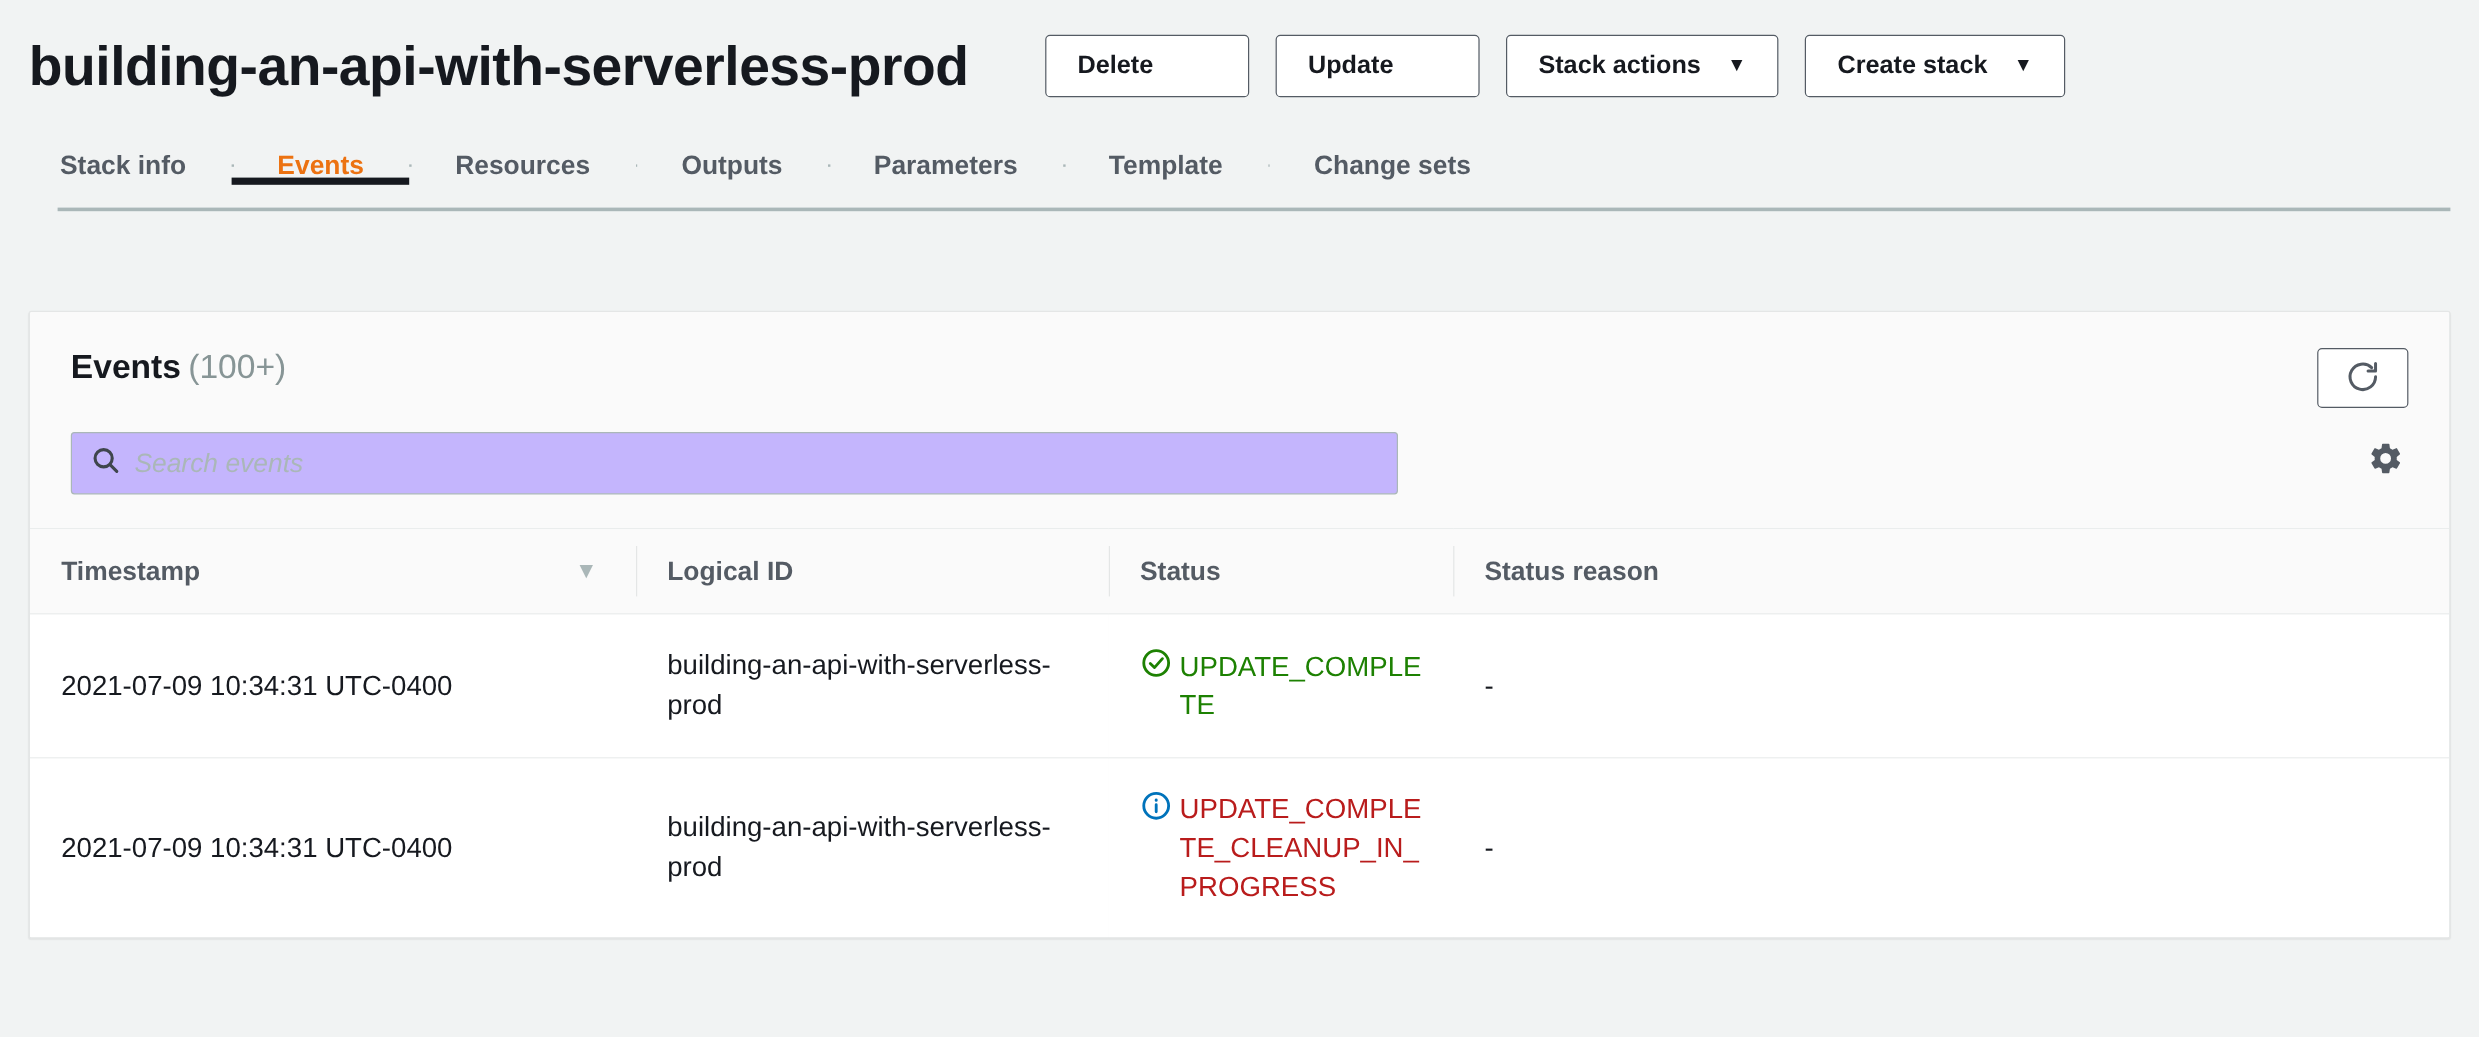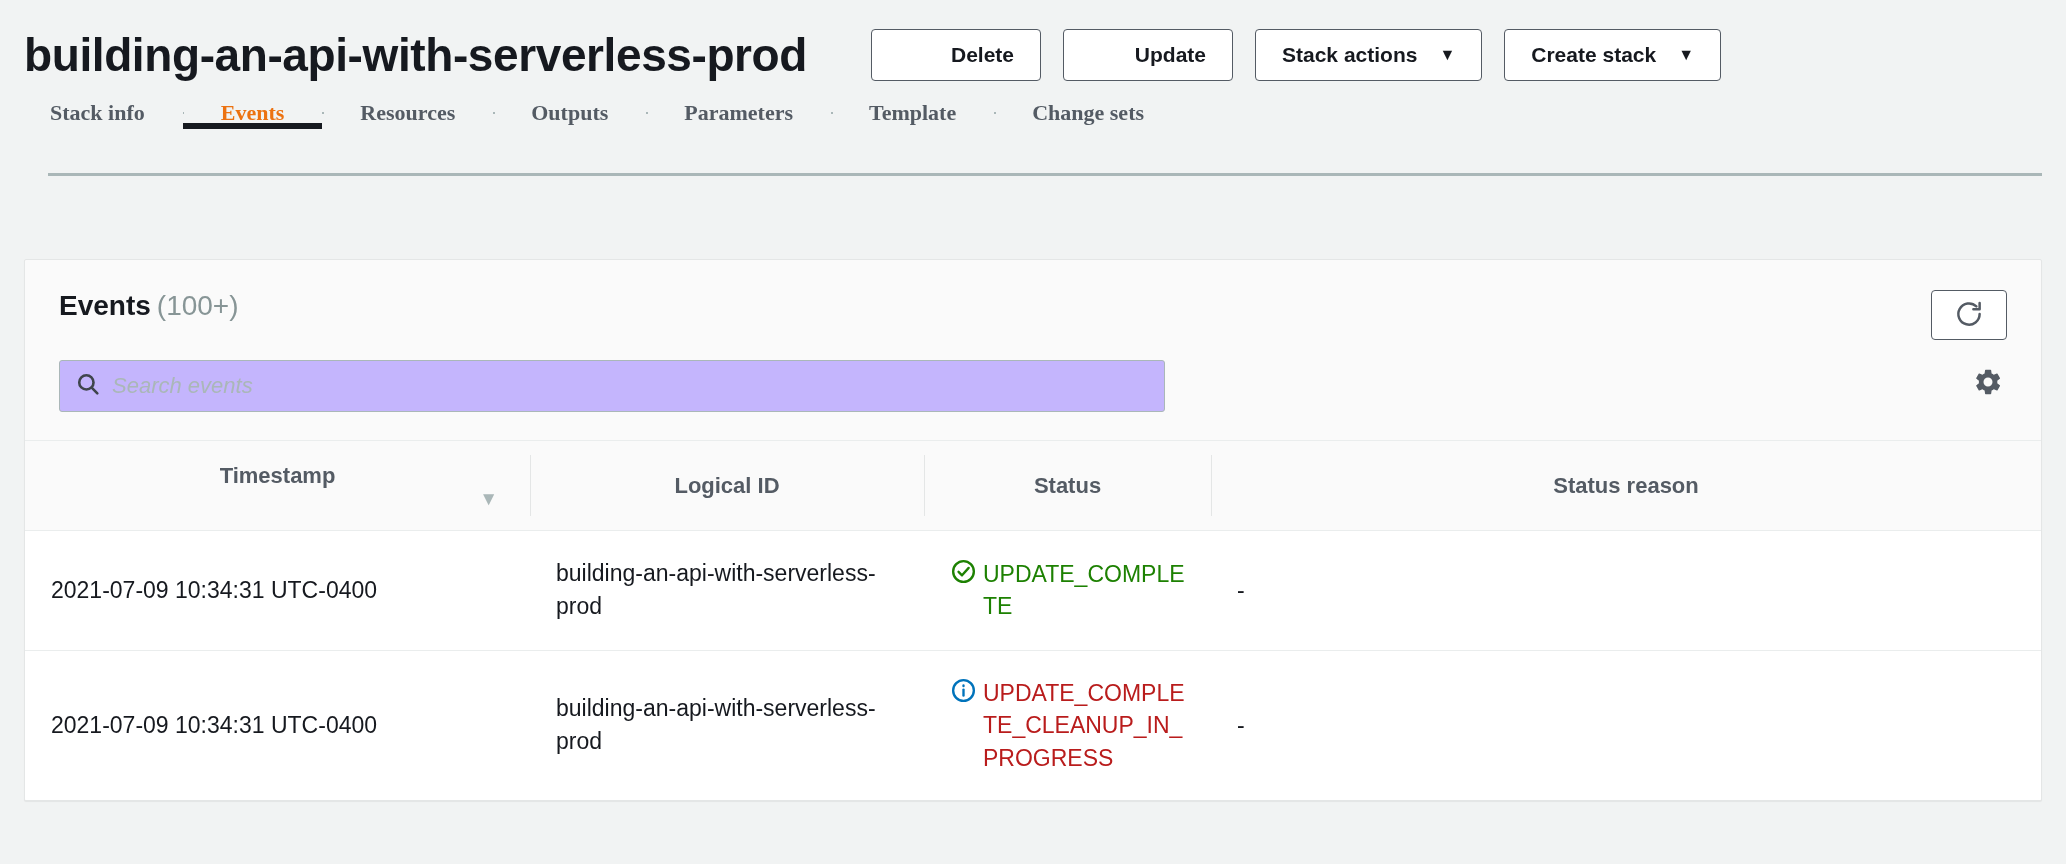--- a/index.html
+++ b/index.html
@@ -50,45 +50,44 @@
     padding: 0 26px;
     background: #ffffff;
     border: 1.6px solid #545b64;
     border-radius: 4px;
     color: #16191f;
     font-family: "Liberation Sans", sans-serif;
     font-size: 21px;
     font-weight: 700;
     display: flex;
     align-items: center;
-    justify-content: flex-end;
+    justify-content: flex-start;
     cursor: pointer;
     white-space: nowrap;
   }
 
   .btn .caret {
     margin-left: 22px;
     font-size: 16px;
     line-height: 1;
     color: #16191f;
   }
 
   
   .tabs-wrap {
     position: relative;
     padding: 0 24px;
     margin-top: 8px;
   }
 
   .tabs {
     display: flex;
-    align-items: flex-start;
+    align-items: center;
     height: 76px;
     position: relative;
-    font-family: Liberation Serif, serif;
   }
 
   .tab {
     position: relative;
     display: flex;
     align-items: center;
     padding: 0 38px;
     font-size: 22px;
     font-weight: 700;
     color: #545b64;
@@ -247,21 +246,20 @@
     border-bottom: 1px solid #eaeded;
     background: #fafafa;
     vertical-align: middle;
     position: relative;
   }
 
   .th-inner {
     display: flex;
     align-items: center;
     padding: 0 26px;
-    flex-direction: column;
   }
 
   .th-sep {
     position: absolute;
     left: 0;
     top: 14px;
     bottom: 14px;
     width: 1px;
     background: #e4e6e6;
   }

